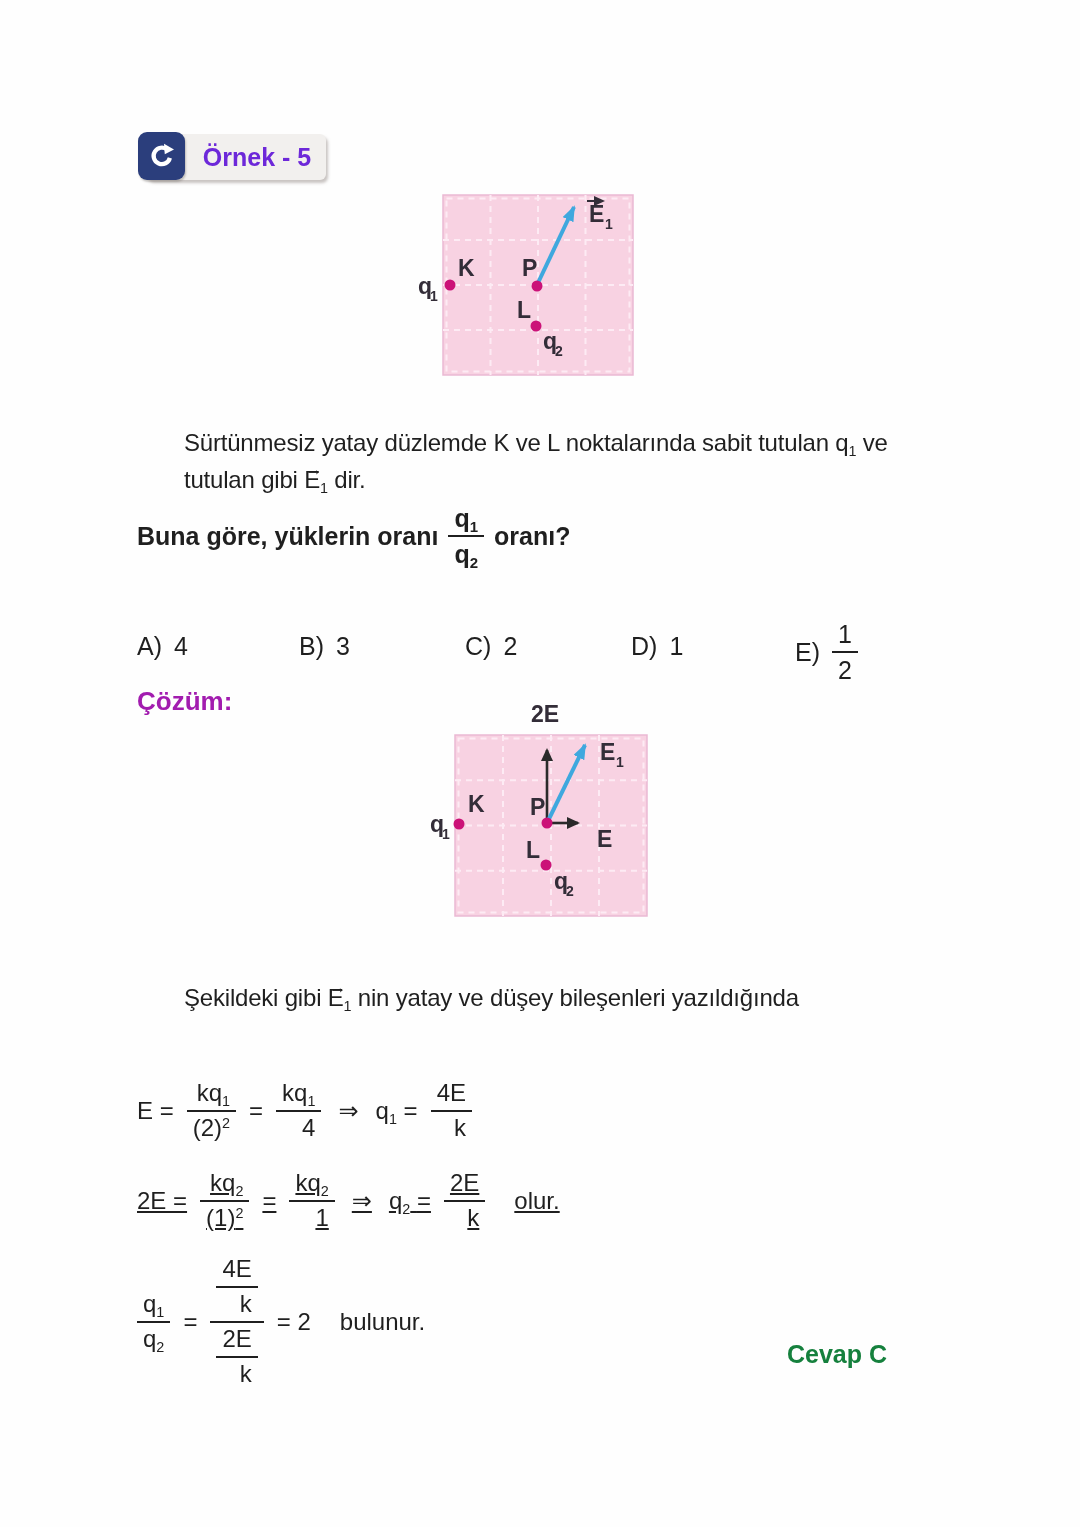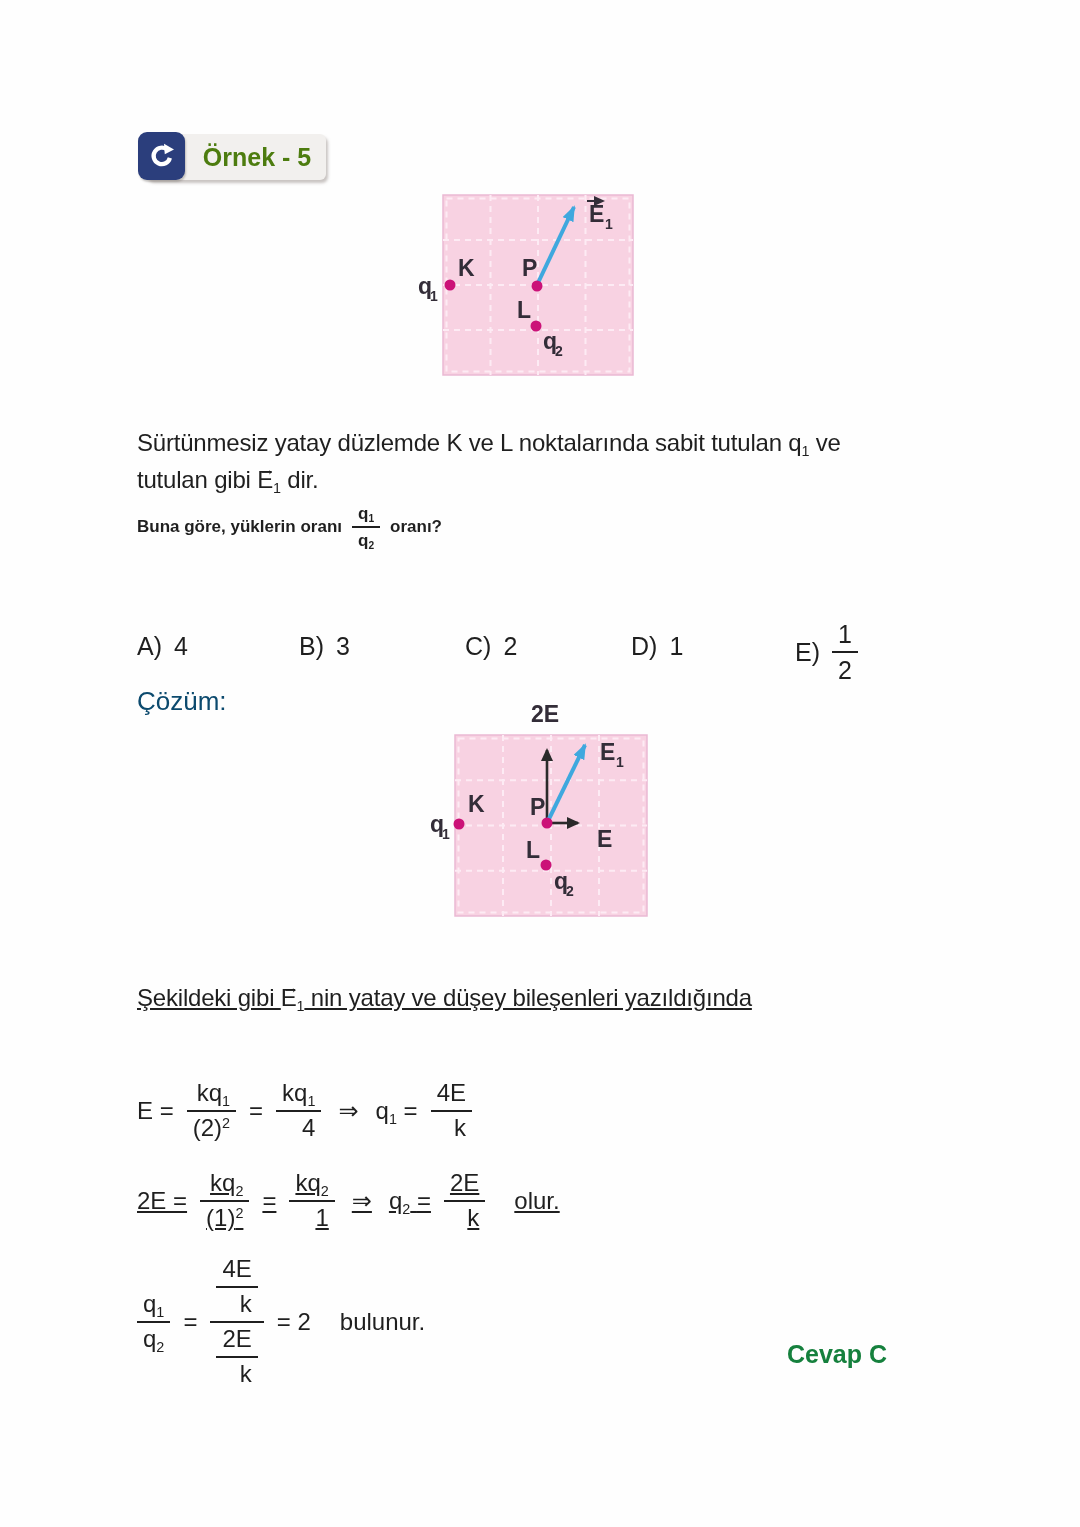--- a/index.html
+++ b/index.html
@@ -4,59 +4,59 @@
 <style>
   html,body{margin:0;padding:0;background:#ffffff;}
   .page{position:relative;width:1080px;height:1527px;background:#fefefe;overflow:hidden;
         font-family:"Liberation Sans",sans-serif;color:#1f1f1f;}
 
   
   .badge{position:absolute;left:138px;top:132px;width:188px;height:48px;}
   .badge-label{position:absolute;left:8px;top:2px;right:0;bottom:0;background:#f2f0ee;
         border-radius:6px;box-shadow:2px 3px 3px rgba(150,140,135,.5);
         display:flex;align-items:center;justify-content:center;padding-left:42px;
-        font-weight:bold;font-size:25px;color:#4d7c0f;}
+        font-weight:bold;font-size:25px;color:#6d28d9;}
   .badge-icon{position:absolute;left:0;top:0;width:47px;height:48px;background:#2b3e7c;
         border-radius:9px;display:flex;align-items:center;justify-content:center;
         box-shadow:1px 2px 2px rgba(120,115,110,.4);}
   .badge-icon svg{width:30px;height:30px;}
 
   
   .fig{position:absolute;}
   .fig1{left:410px;top:188px;}
   .fig2{left:420px;top:698px;}
   .fig text{font-family:"Liberation Sans",sans-serif;fill:#332d38;font-weight:600;}
   .fig .lbl{font-size:23px;}
   .fig .sublbl{font-size:14px;}
 
   
   .problem{position:absolute;left:137px;top:424px;width:770px;font-size:24px;line-height:37px;letter-spacing:-0.2px;}
-  .pline{white-space:nowrap;}
+  .pline{white-space:nowrap;margin-left:47px;}
   .question{position:absolute;left:137px;top:504px;display:flex;align-items:center;
-        font-weight:bold;font-size:17px;}
+        font-weight:bold;font-size:25px;}
   .question .frac{margin:0 10px;}
 
   .frac{display:inline-block;text-align:right;vertical-align:middle;line-height:1.12;}
   .frac .num{display:block;border-bottom:2.5px solid #1f1f1f;padding:0 6px 3px;}
   .frac .den{display:block;padding:3px 6px 0;}
 
   sub{font-size:0.6em;vertical-align:-0.32em;line-height:0;}
   sup{font-size:0.6em;vertical-align:0.55em;line-height:0;}
 
   .vec{position:relative;display:inline-block;}
   .vec .vtop{position:absolute;left:0.1em;top:-0.62em;font-size:0.68em;letter-spacing:-1px;}
 
   .options{position:absolute;left:137px;top:620px;width:810px;height:72px;font-size:25px;}
   .opt{position:absolute;display:inline-flex;align-items:center;gap:12px;top:12px;}
   .opt-a{left:0;} .opt-b{left:162px;} .opt-c{left:328px;} .opt-d{left:494px;}
   .opt-e{left:658px;top:0;}
 
-  .cozum{position:absolute;left:137px;top:686px;font-size:26px;font-weight:normal;color:#0c4a6e;}
-
-  .sol{position:absolute;left:137px;top:974px;font-size:24px;line-height:47px;letter-spacing:-0.2px;text-decoration:underline;}
+  .cozum{position:absolute;left:137px;top:686px;font-size:26px;font-weight:bold;color:#a21caf;}
+
+  .sol{position:absolute;left:137px;top:974px;font-size:24px;line-height:47px;letter-spacing:-0.2px;}
 
   .eq{position:absolute;left:137px;display:flex;align-items:center;font-size:24px;gap:13px;}
   .eq1{top:1080px;} .eq2{top:1170px;text-decoration:underline;} .eq3{top:1256px;}
   .eq .suffix{margin-left:16px;}
   .eq .imp{margin:0 4px;}
 
   .answer{position:absolute;left:787px;top:1340px;font-size:25px;font-weight:bold;color:#15803d;}
 </style>
 </head>
 <body>

